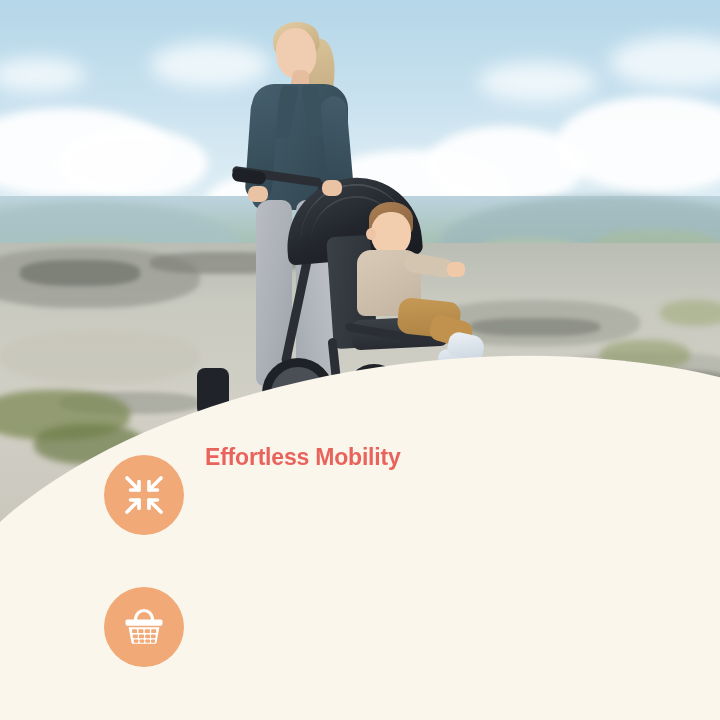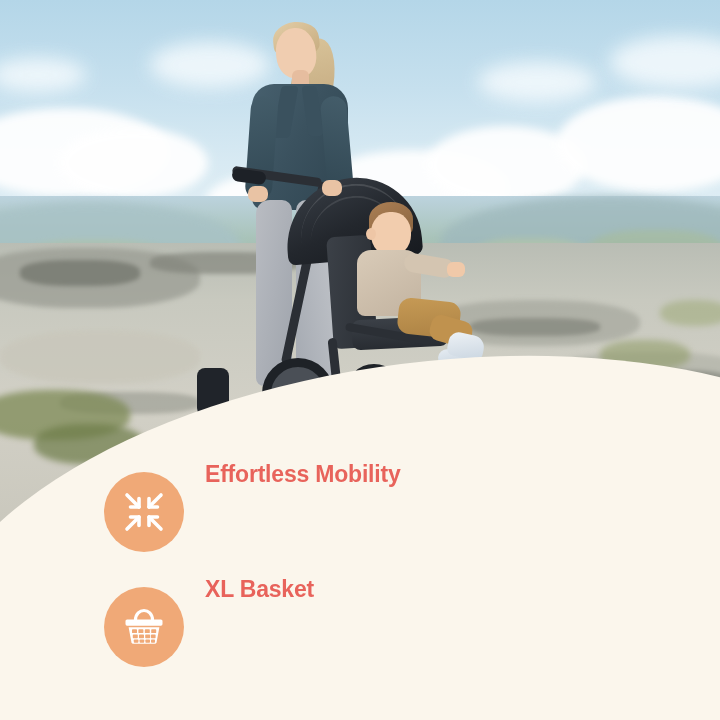--- a/index.html
+++ b/index.html
@@ -137,21 +137,21 @@
     transform-origin:50% 0%;
   }
   .panel-fill{
     position:absolute;left:0;top:600px;width:720px;height:120px;background:#FBF6EC;
   }
 
   
   .content{position:absolute;left:0;top:0;width:720px;height:720px;}
 
   .feature{position:absolute;display:flex;align-items:flex-start;}
-  .feature-1{left:104px;top:460px;}
+  .feature-1{left:104px;top:443px;}
   .feature-2{left:104px;top:575px;}
 
   .icon-circle{
     width:80px;height:80px;border-radius:50%;
     background:#F0A977;
     flex:0 0 80px;
     display:flex;align-items:center;justify-content:center;
     margin-top:12px;
   }
   .feature-text{margin-left:21px;padding-top:0;}
@@ -318,18 +318,17 @@
             <rect x="29.0" y="29.4" width="4.6" height="3.9" rx="0.7"></rect>
 
             <rect x="11.8" y="34.5" width="4.6" height="3.2" rx="0.7"></rect>
             <rect x="17.6" y="34.5" width="4.6" height="3.2" rx="0.7"></rect>
             <rect x="23.4" y="34.5" width="4.6" height="3.2" rx="0.7"></rect>
             <rect x="29.0" y="34.5" width="4.0" height="3.2" rx="0.7"></rect>
           </g>
         </svg>
       </div>
       <div class="feature-text">
-        <h3 class="feature-title">XL Basket</h3>
       </div>
     </div>
 
   </div>
 </div>
 
 </body></html>

